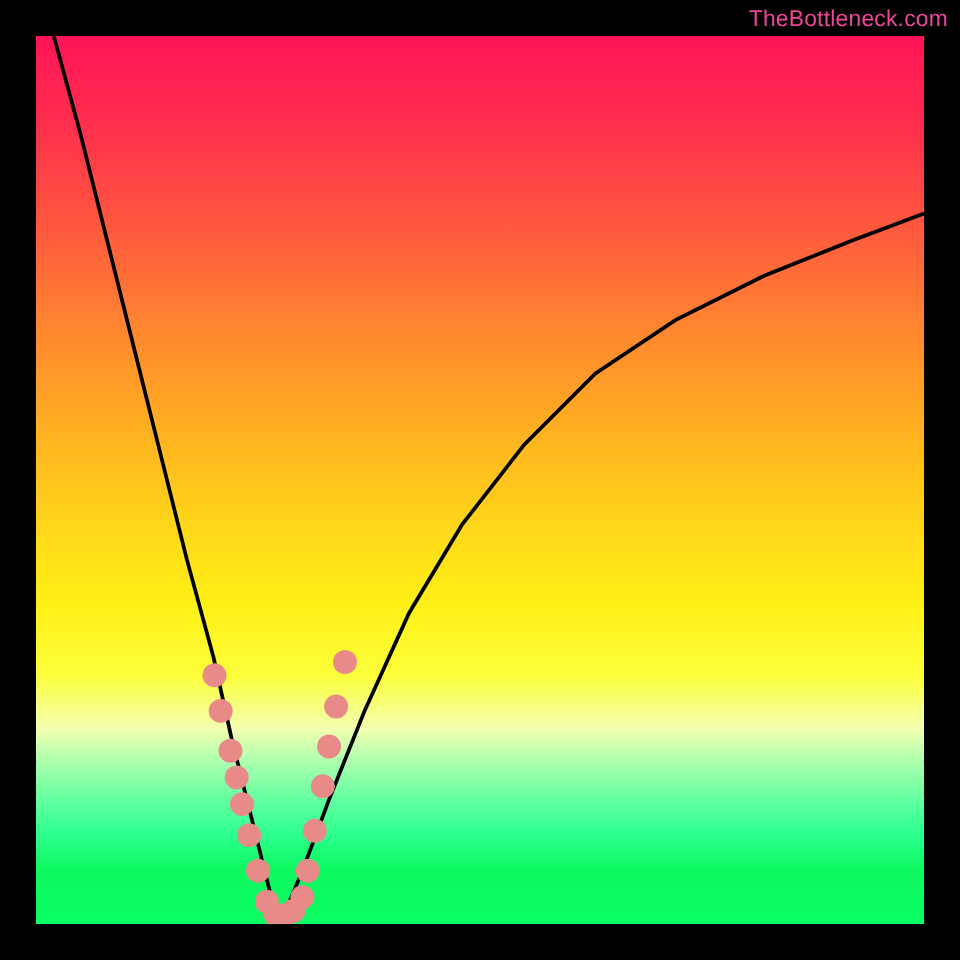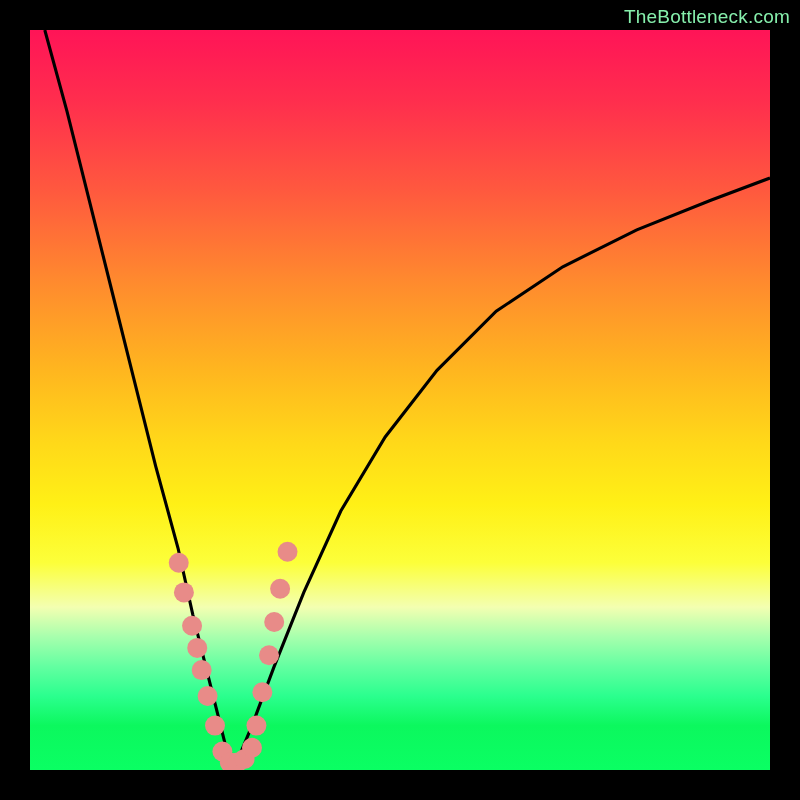--- a/index.html
+++ b/index.html
@@ -45,21 +45,21 @@
     position: absolute;
     left: 0;
     top: 0;
     width: 740px;
     height: 740px;
   }
   .watermark {
     position: absolute;
     top: 6px;
     right: 10px;
-    color: #86efac;
+    color: #ec4899;
     font-size: 19px;
     letter-spacing: 0.2px;
     user-select: none;
   }
 </style>
 </head>
 <body>
 
 <div class="outer">
   <div class="plot">

